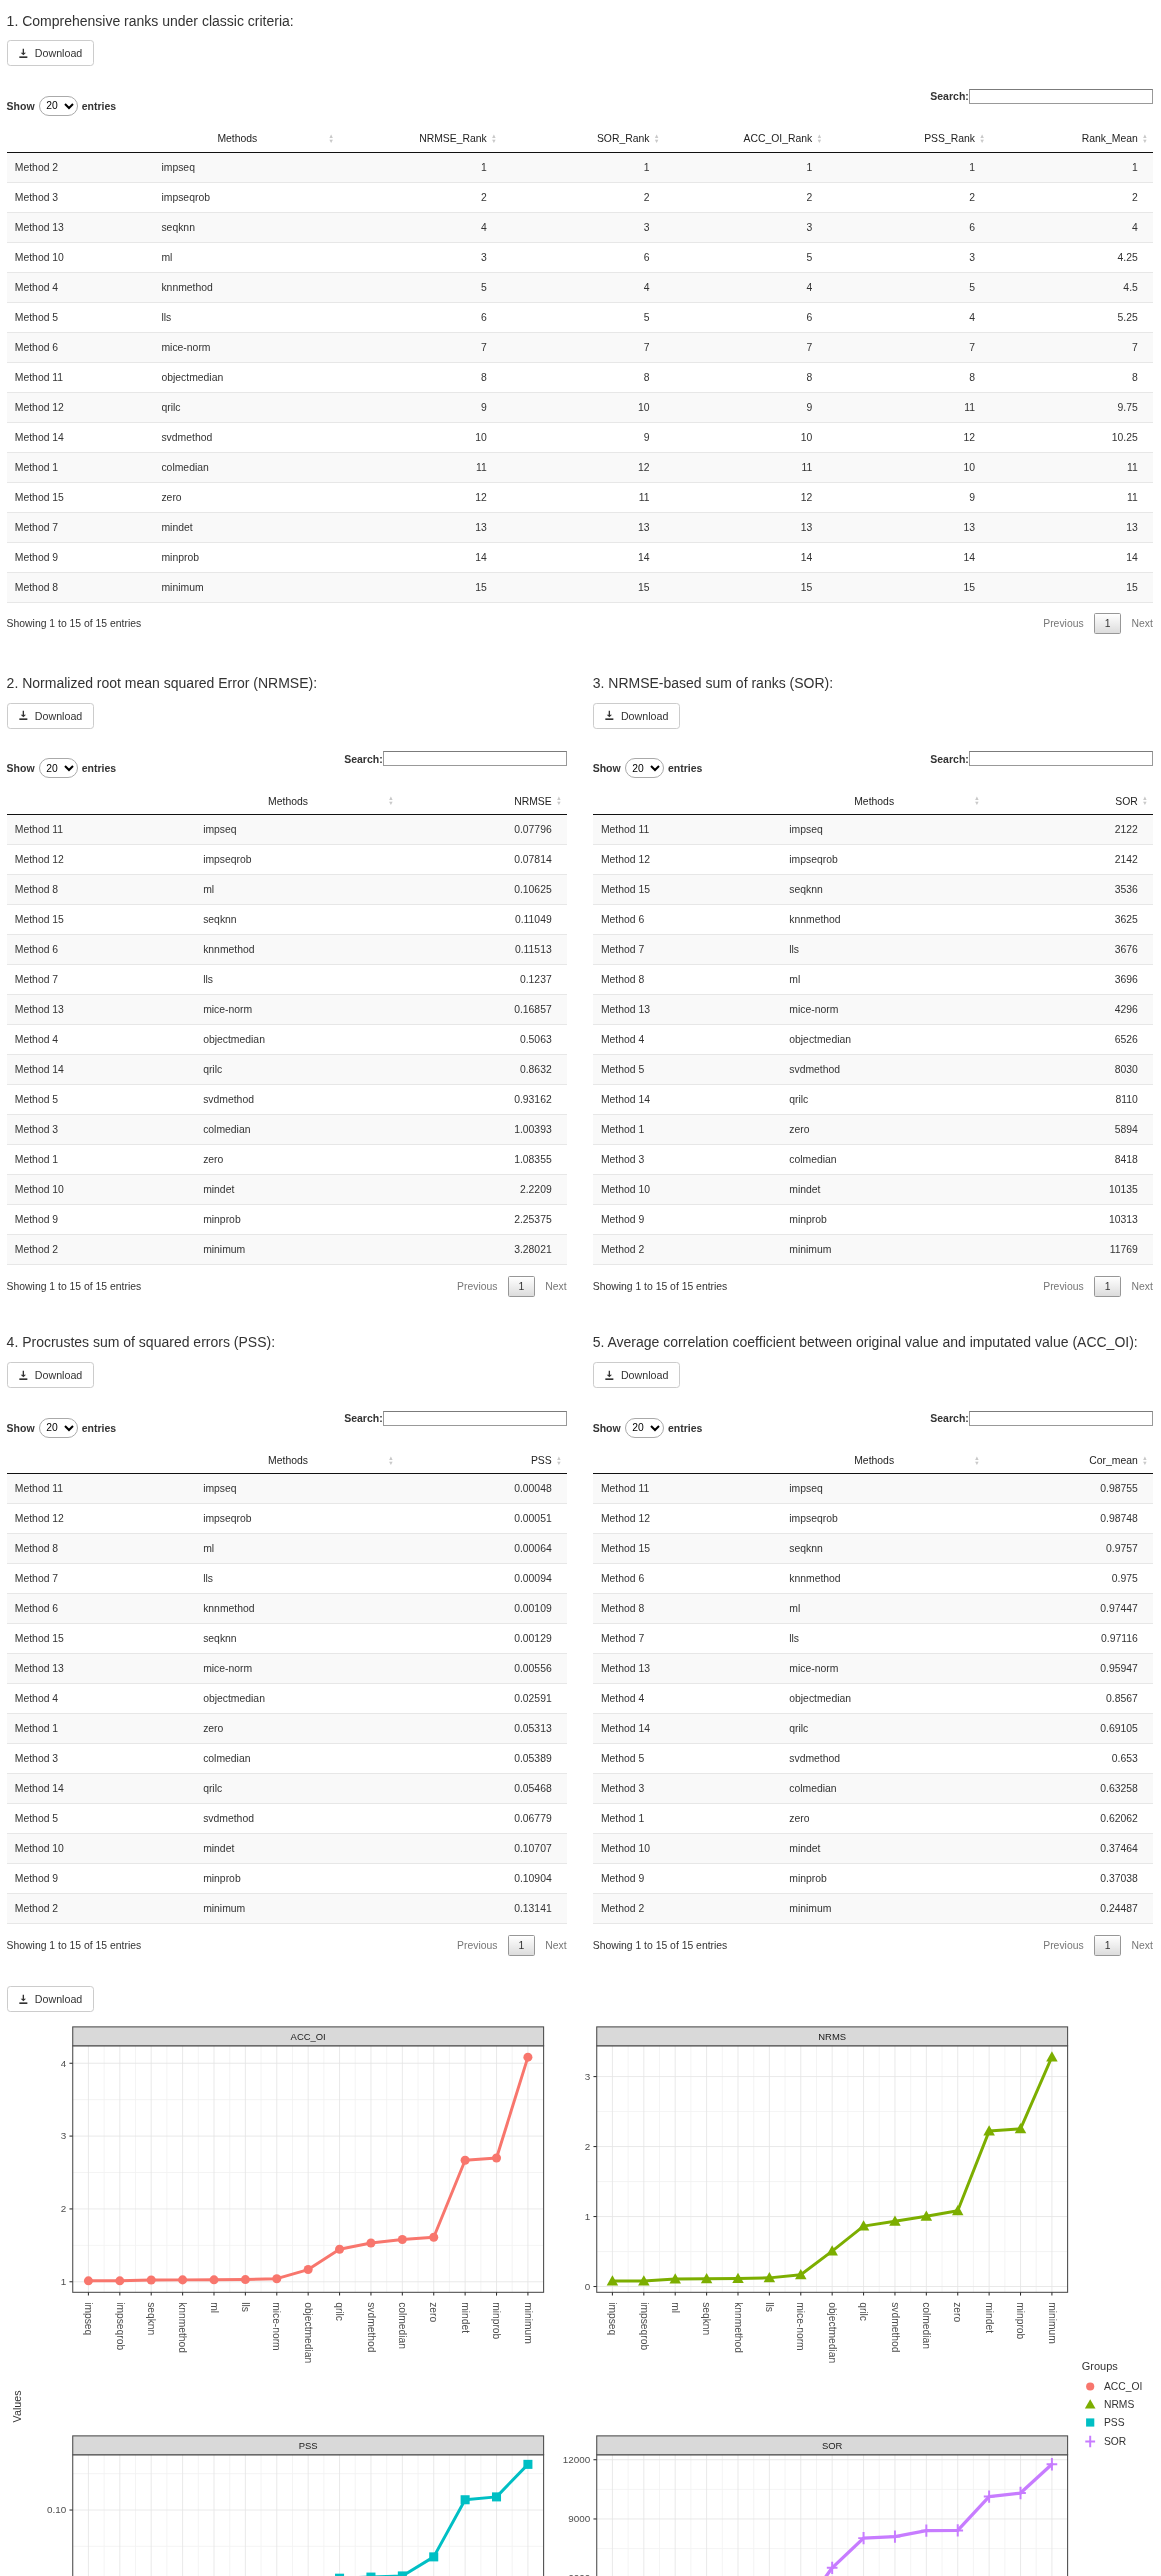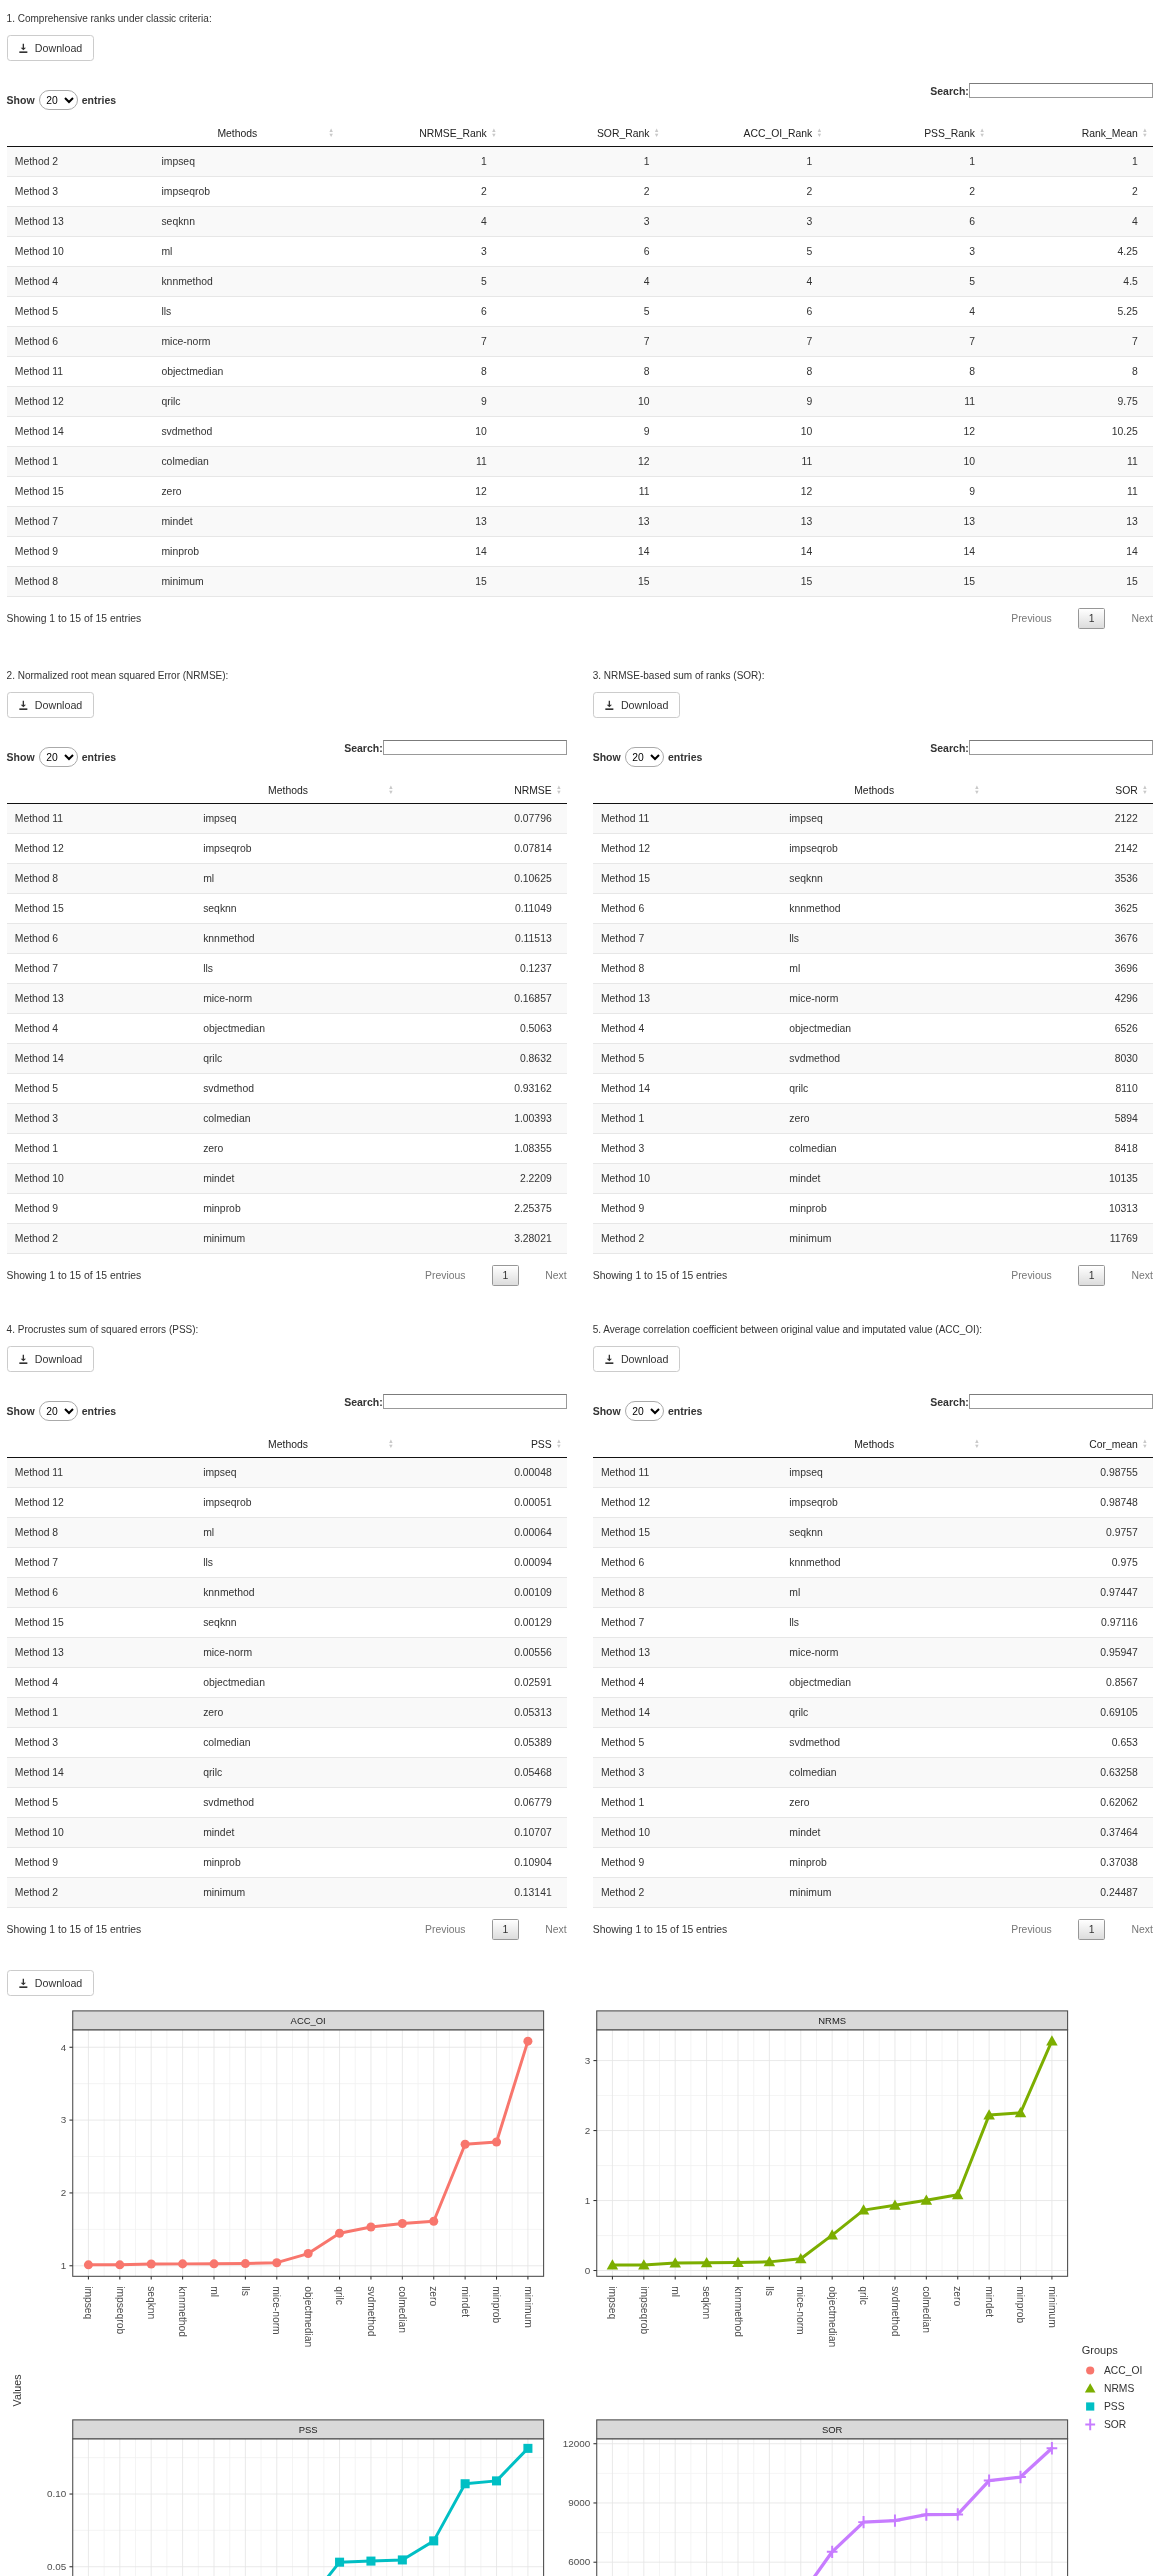--- a/index.html
+++ b/index.html
@@ -1,39 +1,39 @@
 <!DOCTYPE html>
 <html style="font-size:13px"><head>
 <meta charset="utf-8">
 <style>
   html,body{margin:0;padding:0;background:#fff;}
   body{width:1161px;font-family:"Liberation Sans",sans-serif;color:#333;padding:5px 8.2px 20px 6.6px;box-sizing:border-box;}
   .section{margin-bottom:33px;}
-  .section-title{font-size:10px;color:#333;margin:6.6px 0 10px 0;line-height:1.35;}
+  .section-title{font-size:14px;color:#333;margin:6.6px 0 10px 0;line-height:1.35;}
   .btn-download{display:inline-flex;align-items:center;gap:5.8px;border:0.8px solid #ccc;border-radius:3.3px;background:#fff;
     padding:5.8px 10.7px;font-size:10.7px;color:#333;cursor:pointer;margin-bottom:10.7px;font-family:"Liberation Sans",sans-serif;}
   .dl-icon{display:inline-flex;}
   .dt-controls{display:flex;justify-content:space-between;align-items:center;margin-bottom:10px;font-size:10.5px;font-weight:bold;}
   .show-entries{display:flex;align-items:center;gap:4.1px;margin-top:19px;}
   .show-entries select{padding:2.5px 2.5px;border:0.8px solid #aaa;border-radius:10px;font-size:10.3px;background:#fff;font-family:"Liberation Sans",sans-serif;}
   .search-box{display:flex;align-items:center;gap:0;}
   .search-box input{padding:3.3px 5px;border:0.8px solid #999;border-top-color:#7b7b7b;width:184px;height:15px;font-size:10.7px;font-family:"Liberation Sans",sans-serif;}
   table.dt{width:100%;border-collapse:collapse;font-size:10.4px;border-bottom:0.8px solid #111;}
   .dt thead th{font-weight:normal;padding:7.4px 15px 7.4px 6.6px;border-bottom:0.8px solid #111;position:relative;text-align:left;color:#222;}
   .dt th.th-num{text-align:right;}
   .dt th.th-method{text-align:center;}
   .dt td{padding:9px 6.6px;border-bottom:0.8px solid #e7e7e7;color:#333;}
   .dt td.td-num{text-align:right;padding-right:15px;}
   .dt td.td-method{text-align:left;padding-left:17.3px;}
   .dt td.td-rowlabel{padding-left:8.2px;}
   .dt tr.odd{background:#f9f9f9;}
   .sorter{position:absolute;right:5px;top:50%;transform:translateY(-50%);display:flex;flex-direction:column;
     font-size:5.8px;line-height:5px;color:#c9c9c9;letter-spacing:0;}
   .dt-footer{display:flex;justify-content:space-between;align-items:center;margin-top:10.7px;font-size:10.4px;color:#333;}
-  .paginate{display:flex;align-items:center;gap:26px;}
+  .paginate{display:flex;align-items:center;gap:10px;}
   .pg-prev,.pg-next{color:#777;cursor:default;}
   .pg-current{border:0.8px solid #979797;border-radius:1.6px;background:linear-gradient(#ffffff,#dcdcdc);
     padding:4.1px 10px;color:#333;cursor:pointer;}
   .two-col{display:grid;grid-template-columns:1fr 1fr;column-gap:26px;row-gap:30px;}
   
   .figures-grid{display:grid;grid-template-columns:20px 1fr 1fr 87px;column-gap:3.3px;row-gap:21.4px;margin-top:3.3px;}
   .y-axis-title{grid-column:1;grid-row:1/3;writing-mode:vertical-rl;transform:rotate(180deg);
     display:flex;align-items:center;justify-content:center;font-size:10.7px;color:#333;}
   .legend-cell{grid-column:4;grid-row:1/3;align-self:center;padding-left:3.3px;}
   .cell-c0{grid-column:2;grid-row:1;} .cell-c1{grid-column:3;grid-row:1;}

